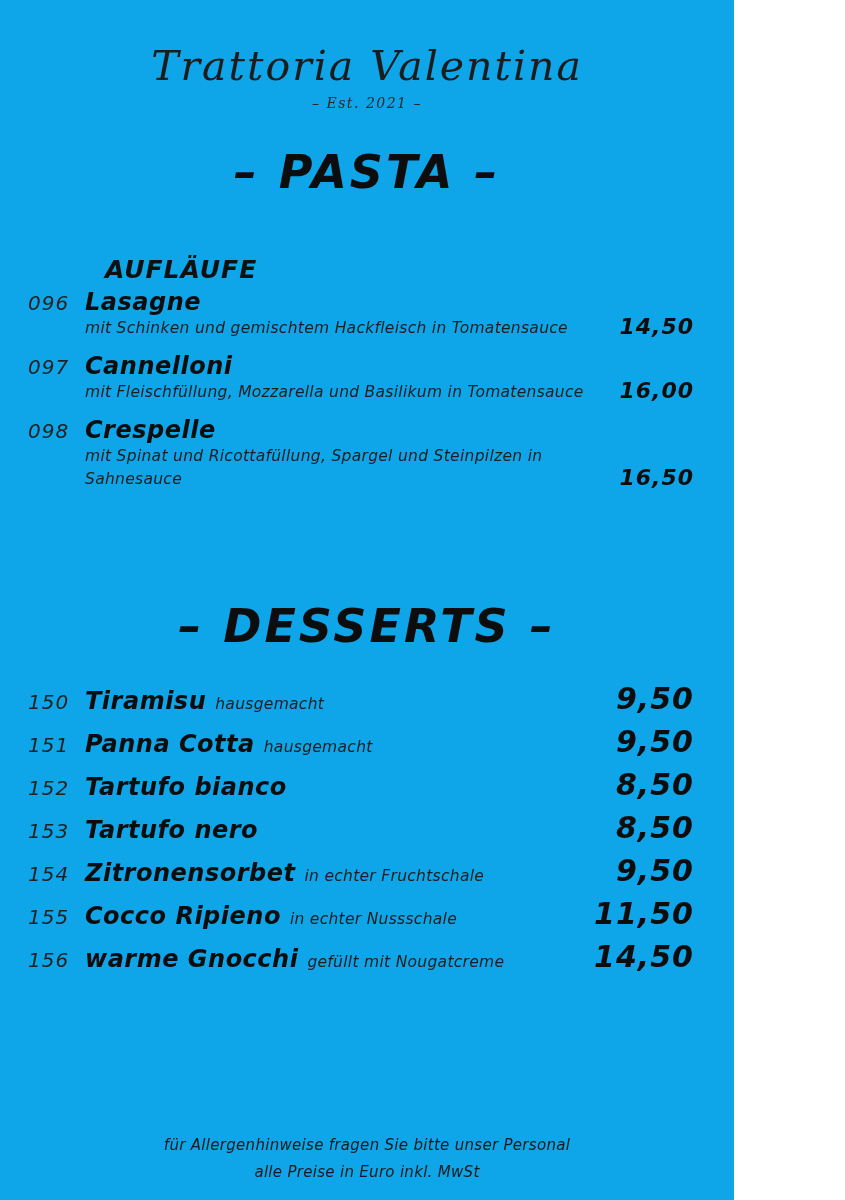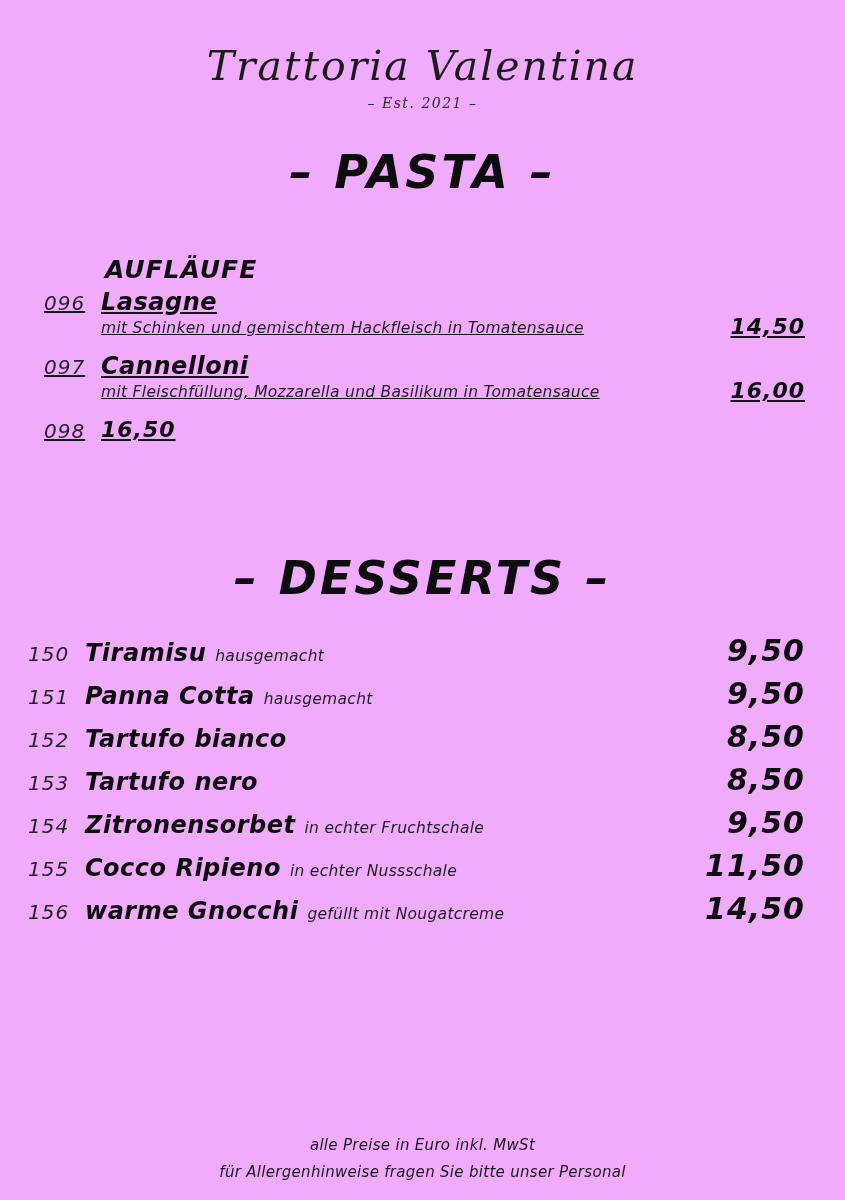--- a/index.html
+++ b/index.html
@@ -5,22 +5,22 @@
   * { margin: 0; padding: 0; box-sizing: border-box; }
   html, body { background: #ffffff; }
   body {
     width: 845px; height: 1200px;
     font-family: "DejaVu Sans", sans-serif;
     color: #141414;
     overflow: hidden;
   }
   .page {
     position: relative;
-    width: 845px; height: 1200px;
-    background: #f0abfc;
+    width: 734px; height: 1200px;
+    background: #0ea5e9;
   }
 
   
   .header { padding-top: 40px; text-align: center; }
   .logo {
     font-family: "DejaVu Serif", serif;
     font-style: italic;
     font-weight: 500;
     font-size: 41px;
     letter-spacing: 2px;
@@ -51,21 +51,21 @@
 
   
   .subheading {
     margin: 54px 0 3px 105px;
     font-style: italic;
     font-weight: bold;
     font-size: 25px;
     letter-spacing: 1px;
     color: #101010;
   }
-  .pasta-list { padding: 0 40px 0 44px; text-decoration: underline; }
+  .pasta-list { padding: 0 40px 0 28px; }
   .pasta-row { display: flex; align-items: stretch; margin-bottom: 11px; }
   .pasta-row .code {
     width: 57px;
     font-style: italic;
     font-size: 20px;
     letter-spacing: 1px;
     padding-top: 4px;
     color: #222;
   }
   .pasta-row .body { flex: 1; }
@@ -162,20 +162,24 @@
     <div class="pasta-row">
       <div class="code">097</div>
       <div class="body">
         <div class="item-name">Cannelloni</div>
         <div class="item-desc">mit Fleischfüllung, Mozzarella und Basilikum in Tomatensauce</div>
       </div>
       <div class="price">16,00</div>
     </div>
     <div class="pasta-row">
       <div class="code">098</div>
+      <div class="body">
+        <div class="item-name">Crespelle</div>
+        <div class="item-desc">mit Spinat und Ricottafüllung, Spargel und Steinpilzen in Sahnesauce</div>
+      </div>
       <div class="price">16,50</div>
     </div>
   </div>
 
   <div class="section-title desserts">– DESSERTS –</div>
 
   <div class="dessert-list">
     <div class="dessert-row">
       <div class="code">150</div>
       <div class="item-name">Tiramisu</div>
@@ -221,17 +225,17 @@
     <div class="dessert-row">
       <div class="code">156</div>
       <div class="item-name">warme Gnocchi</div>
       <div class="note">gefüllt mit Nougatcreme</div>
       <div class="spacer"></div>
       <div class="price">14,50</div>
     </div>
   </div>
 
   <div class="footer">
+    <div>für Allergenhinweise fragen Sie bitte unser Personal</div>
     <div>alle Preise in Euro inkl. MwSt</div>
-    <div>für Allergenhinweise fragen Sie bitte unser Personal</div>
   </div>
 
 </div>
 
 </body></html>

